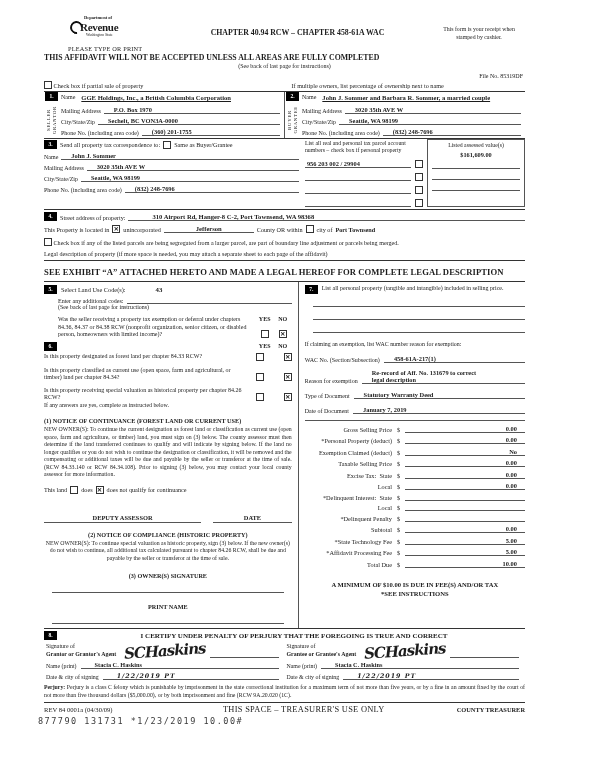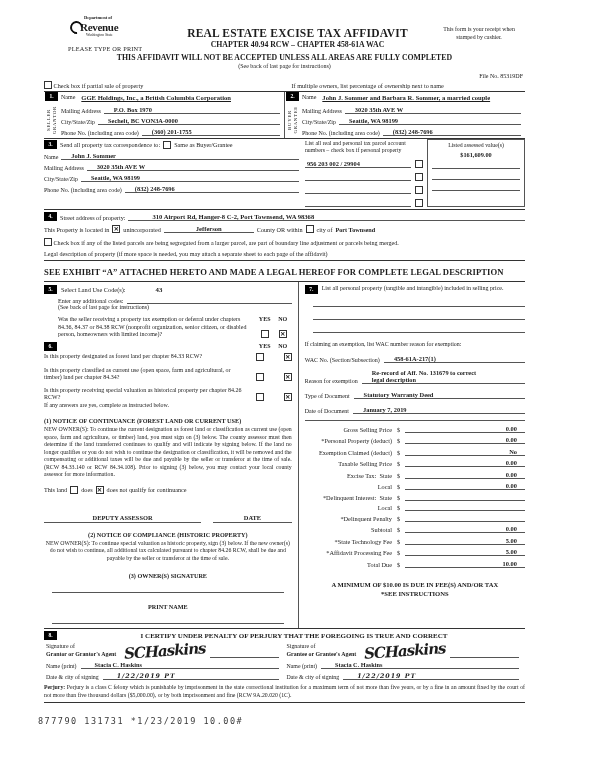--- a/index.html
+++ b/index.html
@@ -11,21 +11,21 @@
   .logo-dept{font-size:4.5px;margin-left:14px;font-weight:bold;}
   .logo-row{display:flex;align-items:center;}
   .logo-swoosh{width:9px;height:9px;border:2px solid #111;border-right-color:transparent;border-radius:50%;display:inline-block;transform:rotate(40deg);margin-right:-3px;}
   .logo-name{font-size:11px;font-weight:bold;letter-spacing:-0.3px;}
   .logo-state{font-size:3.8px;margin-left:16px;}
   .please{font-size:6.3px;margin-left:24px;margin-top:8px;letter-spacing:0.2px;}
   .hdr-center{flex:1;text-align:center;padding-top:15px;}
   .title{font-size:11.5px;font-weight:bold;letter-spacing:0.2px;}
   .chapter{font-size:7.8px;font-weight:bold;margin-top:1px;}
   .hdr-right{width:92px;font-size:5.8px;text-align:center;padding-top:13px;line-height:1.4;}
-  .warning{text-align:center;font-weight:bold;font-size:7.8px;margin-top:1px;}
+  .warning{text-align:left;font-weight:bold;font-size:7.8px;margin-top:1px;}
   .seeback{text-align:center;font-size:6px;margin-top:1px;}
   .fileno{text-align:right;font-size:6px;margin-top:4px;padding-right:2px;}
   .partial-row{display:flex;font-size:6.2px;margin-top:2px;border-bottom:1px solid #333;padding-bottom:2px;align-items:flex-end;}
   .partial-left{width:50%;}
   .partial-right{width:50%;padding-left:14px;}
   .cb{display:inline-block;width:6px;height:6px;border:1px solid #333;font-size:6px;line-height:6px;text-align:center;vertical-align:-1px;overflow:hidden;font-weight:bold;background:#fff;}
   .numbox{display:inline-block;min-width:13px;height:9px;background:#000;color:#fff;font-size:5.5px;line-height:9px;text-align:center;font-weight:bold;flex-shrink:0;}
   
   .sb{display:flex;border-bottom:1px solid #333;}
   .sb-col{width:50%;display:flex;}
@@ -137,21 +137,20 @@
         <div class="logo-dept">Department of</div>
         <div class="logo-row">
           <span class="logo-swoosh"></span>
           <span class="logo-name">Revenue</span>
         </div>
         <div class="logo-state">Washington State</div>
       </div>
       <div class="please">PLEASE TYPE OR PRINT</div>
     </div>
     <div class="hdr-center">
-      <div class="title">REAL ESTATE EXCISE TAX AFFIDAVIT</div>
       <div class="chapter">CHAPTER 40.94 RCW – CHAPTER 458-61A WAC</div>
     </div>
     <div class="hdr-right">This form is your receipt when stamped by cashier.</div>
   </div>
   <div class="warning">THIS AFFIDAVIT WILL NOT BE ACCEPTED UNLESS ALL AREAS ARE FULLY COMPLETED</div>
   <div class="seeback">(See back of last page for instructions)</div>
   <div class="fileno">File No. 85319DF</div>
 
   <div class="partial-row">
     <div class="partial-left">
@@ -524,16 +523,21 @@
           </div>
       </div>
     </div>
   </div>
 
   <div class="perjury">
     <span class="plead">Perjury:</span>
     <span>Perjury is a class C felony which is punishable by imprisonment in the state correctional institution for a maximum term of not more than five years, or by a fine in an amount fixed by the court of not more than five thousand dollars ($5,000.00), or by both imprisonment and fine (RCW 9A.20.020 (1C).</span>
   </div>
 
+  <div class="footrow">
+    <span class="foot-rev">REV 84 0001a (04/30/09)</span>
+    <span class="foot-space">THIS SPACE – TREASURER'S USE ONLY</span>
+    <span class="foot-ct">COUNTY TREASURER</span>
+  </div>
 
 </div>
 
 <div class="stamp">877790 131731 *1/23/2019 10.00#</div>
 
 </body></html>

